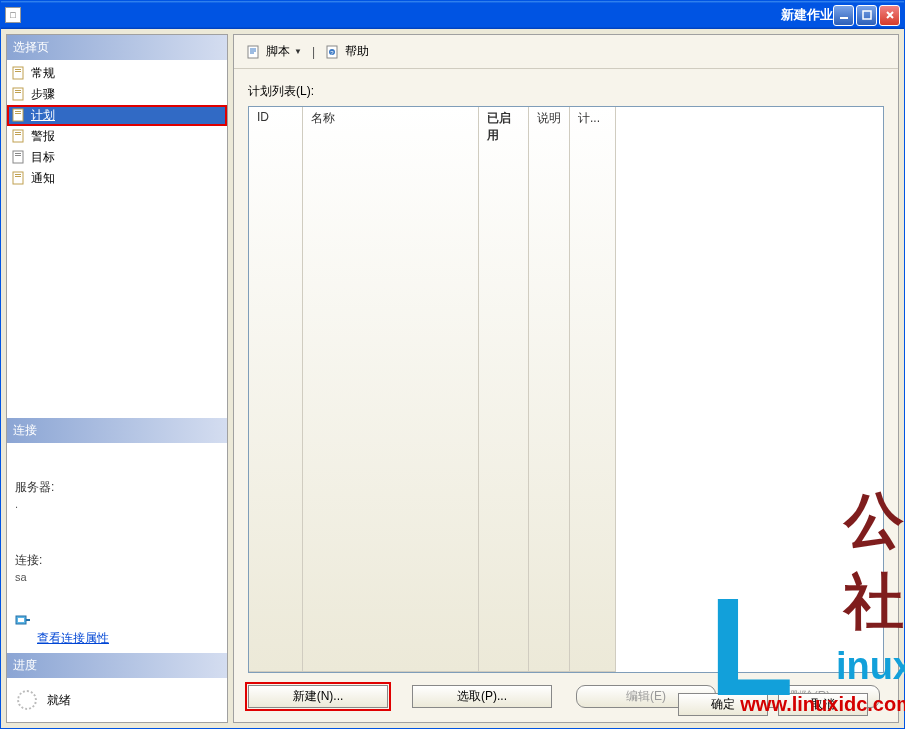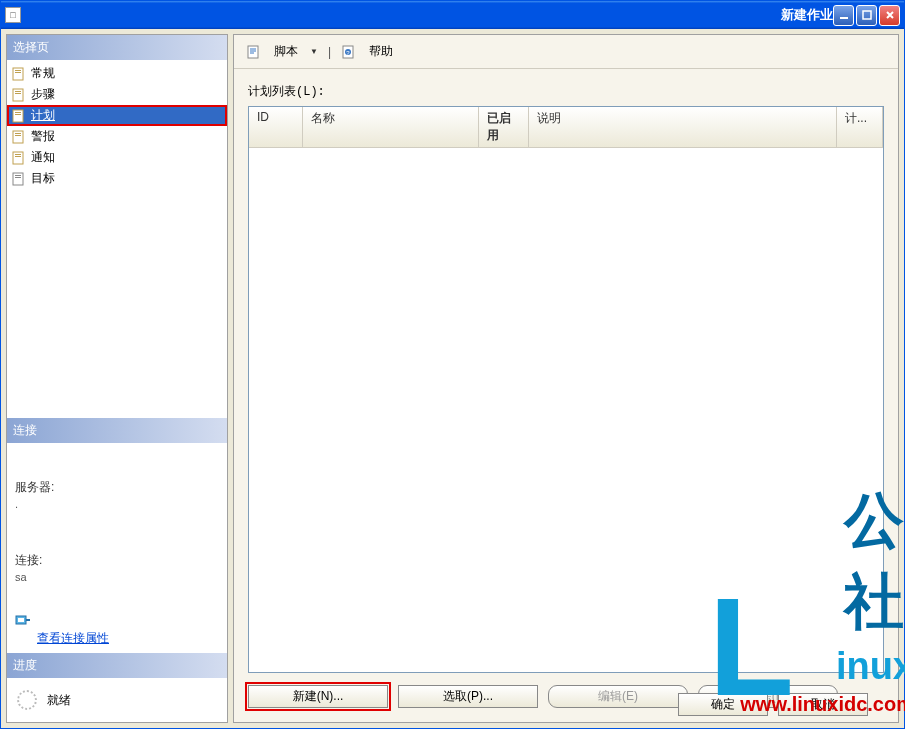--- a/index.html
+++ b/index.html
@@ -15,69 +15,69 @@
     .titlebar .win-btn.min { background: linear-gradient(to bottom, #7ba4e8, #2c5fb8); }
     .titlebar .win-btn.max { background: linear-gradient(to bottom, #7ba4e8, #2c5fb8); }
     .titlebar .win-btn.close { background: linear-gradient(to bottom, #f08282, #d63c2a); }
     .titlebar .win-btn svg { width: 12px; height: 12px; }
     
     .window-body { flex: 1; display: flex; overflow: hidden; }
     
     .sidebar { width: 222px; background: #fff; border: 1px solid #a0a0a0; margin: 5px 0 5px 5px; display: flex; flex-direction: column; }
     .sidebar-header { background: linear-gradient(to right, #8ba5d4, #d4ddf0); color: #fff; padding: 4px 6px; font-size: 12px; }
     .sidebar-section { padding: 3px 0; }
-    .sidebar-item { display: flex; align-items: flex-end; padding: 2px 4px; cursor: pointer; gap: 4px; }
+    .sidebar-item { display: flex; align-items: flex-start; padding: 2px 4px; cursor: pointer; gap: 4px; }
     .sidebar-item.selected { background: #316ac5; color: #fff; }
     .sidebar-item.highlighted { outline: 2px solid #e00000; outline-offset: -2px; text-decoration: underline; }
     .page-icon { width: 16px; height: 16px; display: inline-flex; align-items: center; justify-content: center; }
     .page-icon svg { width: 16px; height: 16px; }
     
     .sidebar-spacer { flex: 1; }
     
     .info-label { padding: 4px 8px 2px; color: #333; margin-top: 32px; }
     .info-value { padding: 0 8px 6px; color: #555; font-size: 11px; }
     .link-row { display: flex; align-items: center; gap: 6px; padding: 6px 8px; }
     .link-row .link-icon { width: 16px; height: 16px; }
     .link-row a { color: #0046d5; text-decoration: underline; cursor: pointer; margin-top: 35px; }
     
     .progress-row { display: flex; align-items: center; gap: 10px; padding: 12px 10px; }
     .spinner { width: 20px; height: 20px; border: 2px dotted #bbb; border-radius: 50%; }
     
     .main-area { flex: 1; margin: 5px; border: 1px solid #a0a0a0; background: #f7f4eb; display: flex; flex-direction: column; }
     
     .toolbar { display: flex; align-items: center; gap: 4px; padding: 6px 8px; border-bottom: 1px solid #d0ccc0; }
-    .tool-btn { display: flex; align-items: center; gap: 12px; padding: 2px 4px; cursor: pointer; }
+    .tool-btn { display: flex; align-items: center; gap: 4px; padding: 2px 4px; cursor: pointer; }
     .tool-btn .tb-icon { width: 16px; height: 16px; display: inline-flex; }
     .tool-sep { color: #555; padding: 0 2px; }
     .dropdown-arrow { font-size: 8px; color: #333; }
     
     .content { flex: 1; padding: 14px; display: flex; flex-direction: column; }
-    .label-row { margin-bottom: 6px; color: #000; font-family: Liberation Mono, monospace; }
-    
-    .table-wrap { flex: 1; border: 1px solid #7f9db9; background: #fff; display: flex; flex-direction: column; }
+    .label-row { margin-bottom: 6px; color: #000; }
+    
+    .table-wrap { flex: 1; border: 1px solid #7f9db9; background: #fff; display: flex; flex-direction: row; }
     .table-head { display: flex; background: linear-gradient(to bottom, #fff, #ece9d8); border-bottom: 1px solid #d0ccc0; }
     .col { padding: 3px 8px; border-right: 1px solid #d0ccc0; font-size: 12px; color: #333; }
     .col.id { width: 54px; }
     .col.name { width: 176px; }
     .col.enabled { width: 50px; font-weight: bold; }
     .col.desc { flex: 1; }
     .col.last { width: 46px; }
     .table-body { flex: 1; background: #fff; }
     
-    .btn-row { display: flex; gap: 10px; padding-top: 12px; }
+    .btn-row { display: flex; gap: 24px; padding-top: 12px; }
     .std-btn { width: 140px; height: 23px; border: 1px solid #888; background: linear-gradient(to bottom, #fff, #ece9d8); font-size: 12px; cursor: pointer; }
     .std-btn:disabled { color: #999; cursor: default; border-radius: 9px; }
     .std-btn.highlighted { outline: 2px solid #e00000; outline-offset: 1px; }
     
     .footer-btns { position: absolute; right: 36px; bottom: 12px; display: flex; gap: 10px; }
     .footer-btns .std-btn { width: 90px; }
     
     .watermark { position: absolute; right: -10px; bottom: 30px; pointer-events: none; font-family: Arial, sans-serif; }
     .watermark .big-L { color: #12a0da; font-size: 140px; font-weight: bold; position: absolute; right: 120px; bottom: -30px; }
-    .watermark .cn { color: #0369a1; font-size: 60px; font-weight: bold; position: absolute; right: 10px; bottom: 55px; }
+    .watermark .cn { color: #7f1d1d; font-size: 60px; font-weight: bold; position: absolute; right: 10px; bottom: 55px; }
     .watermark .inux { color: #12a0da; font-size: 38px; font-weight: bold; position: absolute; right: 0; bottom: 10px; }
     .watermark .url { color: #d40000; font-size: 20px; font-weight: bold; position: absolute; right: 0; bottom: -18px; }
   </style>
 </head>
 <body>
 
 <div class="window">
 
   <div class="titlebar">
     <div class="app-icon">□</div>
@@ -142,36 +142,36 @@
                 <rect x="2" y="2" width="10" height="12" fill="#fff" stroke="#c0a050"></rect>
                 <rect x="4" y="4" width="6" height="1" fill="#c0a050"></rect>
                 <rect x="4" y="6" width="6" height="1" fill="#c0a050"></rect>
               </svg>
             </span>
           <span>警报</span>
         </div>
         <div class="sidebar-item">
           <span class="page-icon">
               <svg viewBox="0 0 16 16">
-                <rect x="2" y="2" width="10" height="12" fill="#fff" stroke="#c0a050"></rect>
-                <rect x="4" y="4" width="6" height="1" fill="#c0a050"></rect>
-                <rect x="4" y="6" width="6" height="1" fill="#c0a050"></rect>
-              </svg>
-            </span>
-          <span>通知</span>
-        </div>
-        <div class="sidebar-item">
-          <span class="page-icon">
-              <svg viewBox="0 0 16 16">
                 <rect x="2" y="2" width="10" height="12" fill="#fff" stroke="#888"></rect>
                 <rect x="4" y="4" width="6" height="1" fill="#888"></rect>
                 <rect x="4" y="6" width="6" height="1" fill="#888"></rect>
               </svg>
             </span>
           <span>目标</span>
+        </div>
+        <div class="sidebar-item">
+          <span class="page-icon">
+              <svg viewBox="0 0 16 16">
+                <rect x="2" y="2" width="10" height="12" fill="#fff" stroke="#c0a050"></rect>
+                <rect x="4" y="4" width="6" height="1" fill="#c0a050"></rect>
+                <rect x="4" y="6" width="6" height="1" fill="#c0a050"></rect>
+              </svg>
+            </span>
+          <span>通知</span>
         </div>
       </div>
 
       <div class="sidebar-spacer"></div>
 
       <div class="sidebar-header">连接</div>
       <div class="info-label">服务器:</div>
       <div class="info-value">.</div>
       <div class="info-label">连接:</div>
       <div class="info-value">sa</div>

